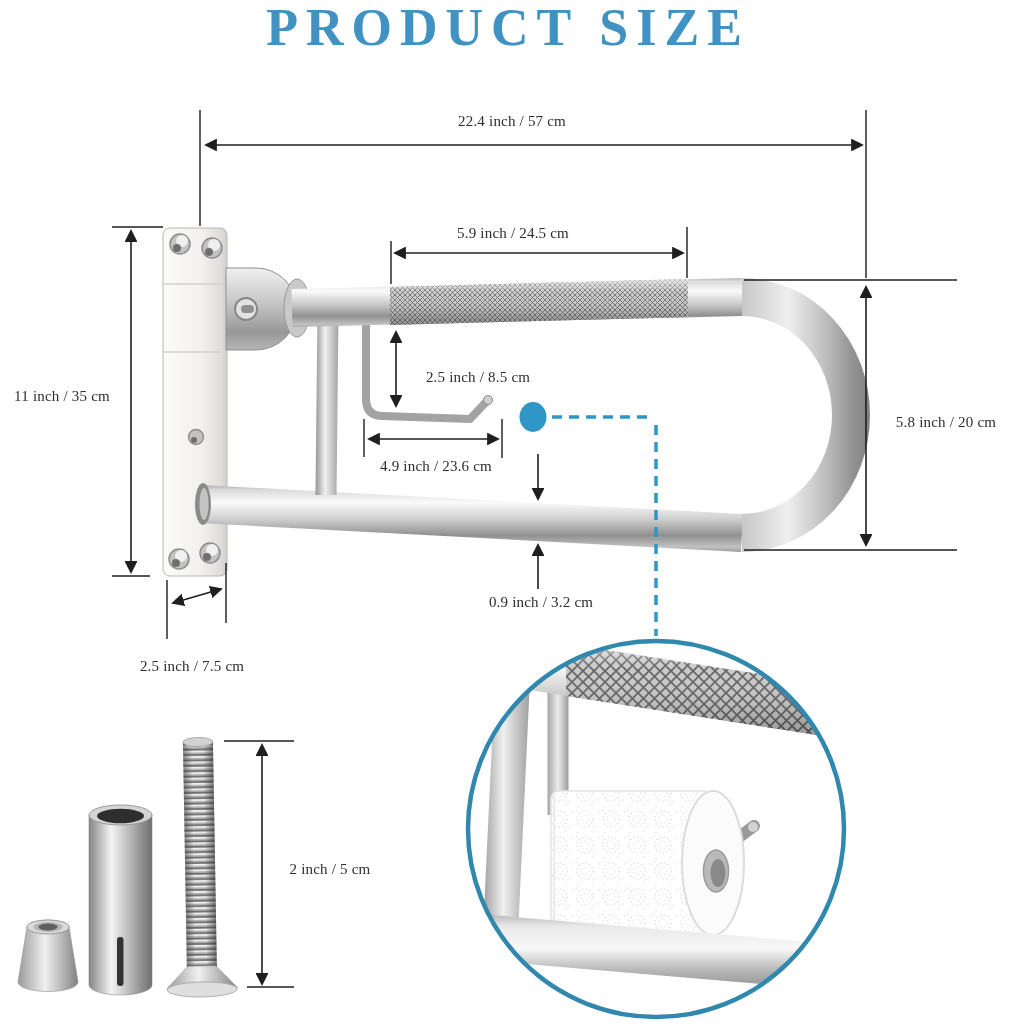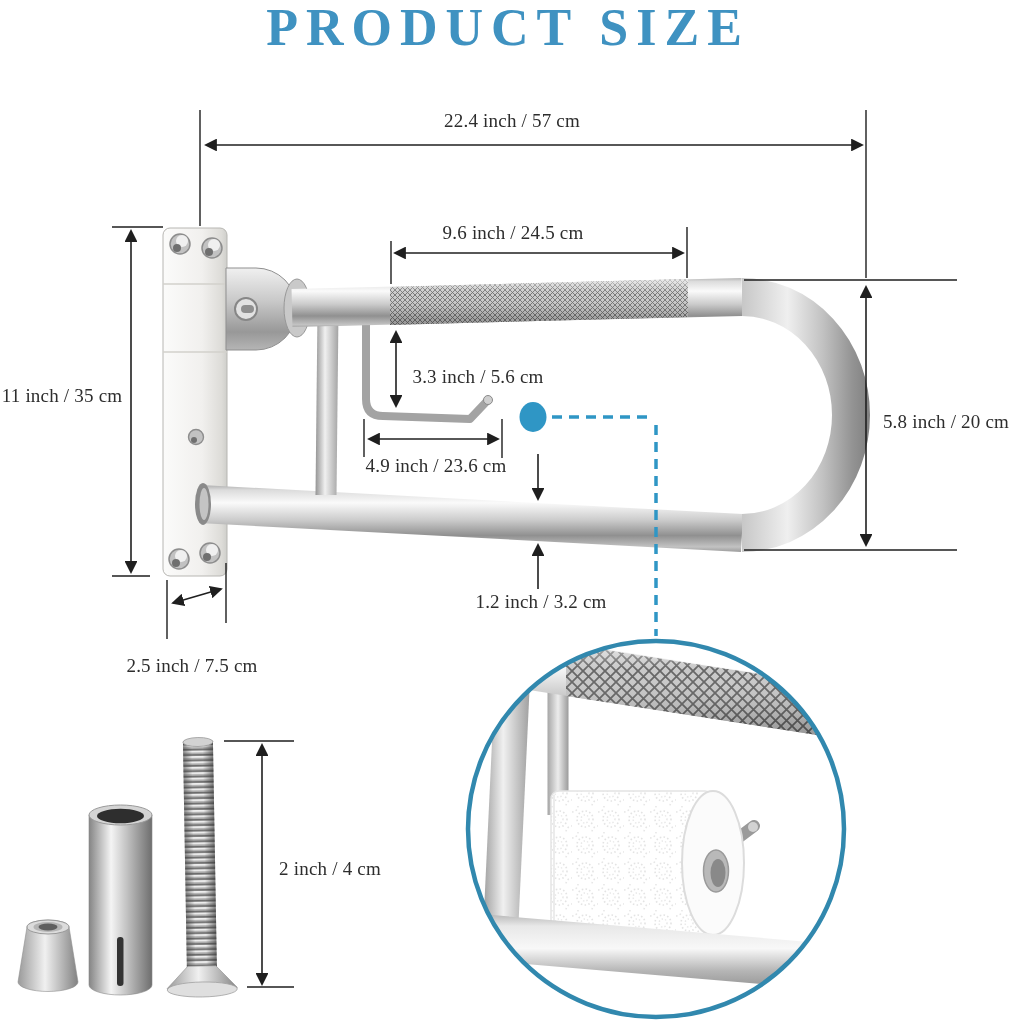--- a/index.html
+++ b/index.html
@@ -3,21 +3,21 @@
 <meta charset="utf-8">
 <style>
   html,body{margin:0;padding:0;background:#ffffff;}
   body{width:1016px;height:1024px;position:relative;overflow:hidden;
        font-family:"Liberation Serif","DejaVu Serif",serif;}
   .stage{position:absolute;left:0;top:0;width:1016px;height:1024px;}
   .title{position:absolute;left:508px;top:27px;transform:translate(-50%,-50%);
          font-size:52px;font-weight:bold;letter-spacing:8px;color:#3f92c1;
          white-space:nowrap;}
   .dim{position:absolute;transform:translate(-50%,-50%);
-       font-size:19px;color:#2d2d2d;white-space:nowrap;letter-spacing:.2px;}
+       font-size:15px;color:#2d2d2d;white-space:nowrap;letter-spacing:.2px;}
   svg{display:block;}
 </style>
 </head>
 <body>
 
 <svg class="stage" viewBox="0 0 1016 1024">
   <defs>
     <marker id="arr" viewBox="0 0 10 10" refX="8.5" refY="5" markerWidth="8" markerHeight="8" orient="auto-start-reverse">
       <path d="M0 0 L10 5 L0 10 Z" fill="#1f1f1f"></path>
     </marker>
@@ -290,20 +290,20 @@
     <g stroke="#1f1f1f" fill="none">
       <path d="M224 741 H294 M247 987 H294" stroke-width="1.4"></path>
       <line x1="262" y1="745" x2="262" y2="984" stroke-width="1.6" marker-start="url(#arr)" marker-end="url(#arr)"></line>
     </g>
   </g>
 </svg>
 
 <div class="title">PRODUCT SIZE</div>
 
 <div class="dim" style="left:512px;top:121px">22.4 inch / 57 cm</div>
-<div class="dim" style="left:513px;top:233px">9.6 inch / 24.5 cm</div>
-<div class="dim" style="left:478px;top:377px">3.3 inch / 5.6 cm</div>
+<div class="dim" style="left:513px;top:233px">5.9 inch / 24.5 cm</div>
+<div class="dim" style="left:478px;top:377px">2.5 inch / 8.5 cm</div>
 <div class="dim" style="left:436px;top:466px">4.9 inch / 23.6 cm</div>
 <div class="dim" style="left:62px;top:396px">11 inch / 35 cm</div>
 <div class="dim" style="left:946px;top:422px">5.8 inch / 20 cm</div>
-<div class="dim" style="left:541px;top:602px">1.2 inch / 3.2 cm</div>
+<div class="dim" style="left:541px;top:602px">0.9 inch / 3.2 cm</div>
 <div class="dim" style="left:192px;top:666px">2.5 inch / 7.5 cm</div>
-<div class="dim" style="left:330px;top:869px">2 inch / 4 cm</div>
+<div class="dim" style="left:330px;top:869px">2 inch / 5 cm</div>
 
 </body></html>

